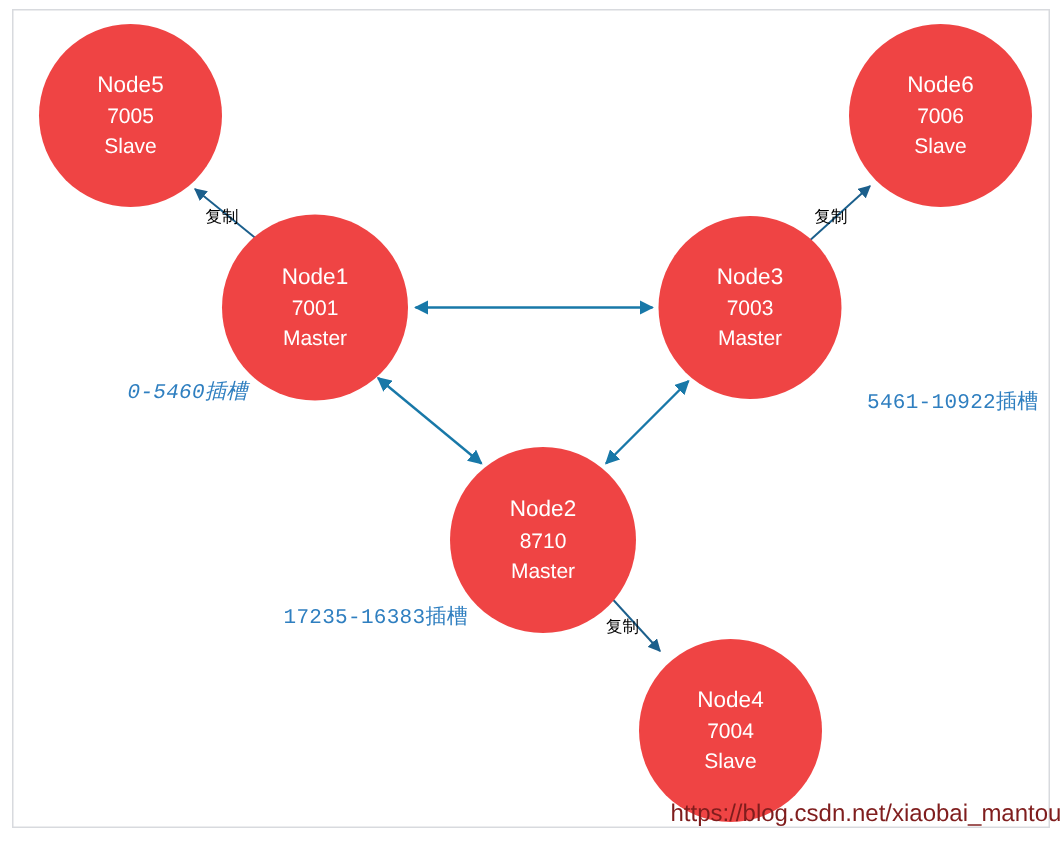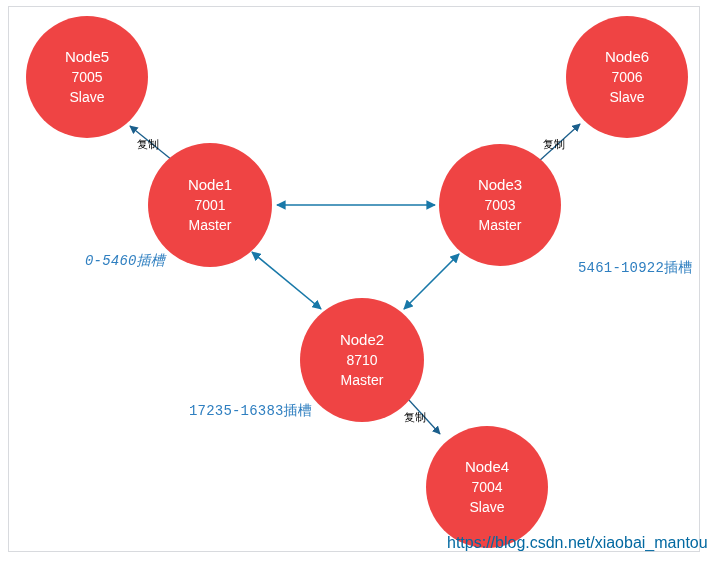--- a/index.html
+++ b/index.html
@@ -63,21 +63,21 @@
   .slot-label {
     position: absolute;
     color: #2f7fc0;
     font-size: 14px;
     white-space: nowrap;
     font-family: "Liberation Mono", monospace;
     letter-spacing: 0.2px;
   }
   .watermark {
     position: absolute;
-    color: #0369a1;
+    color: #7f1d1d;
     font-size: 16px;
     white-space: nowrap;
     font-family: "Liberation Sans", sans-serif;
   }
 </style>
 </head>
 <body>
 
 <div id="stage">
 

